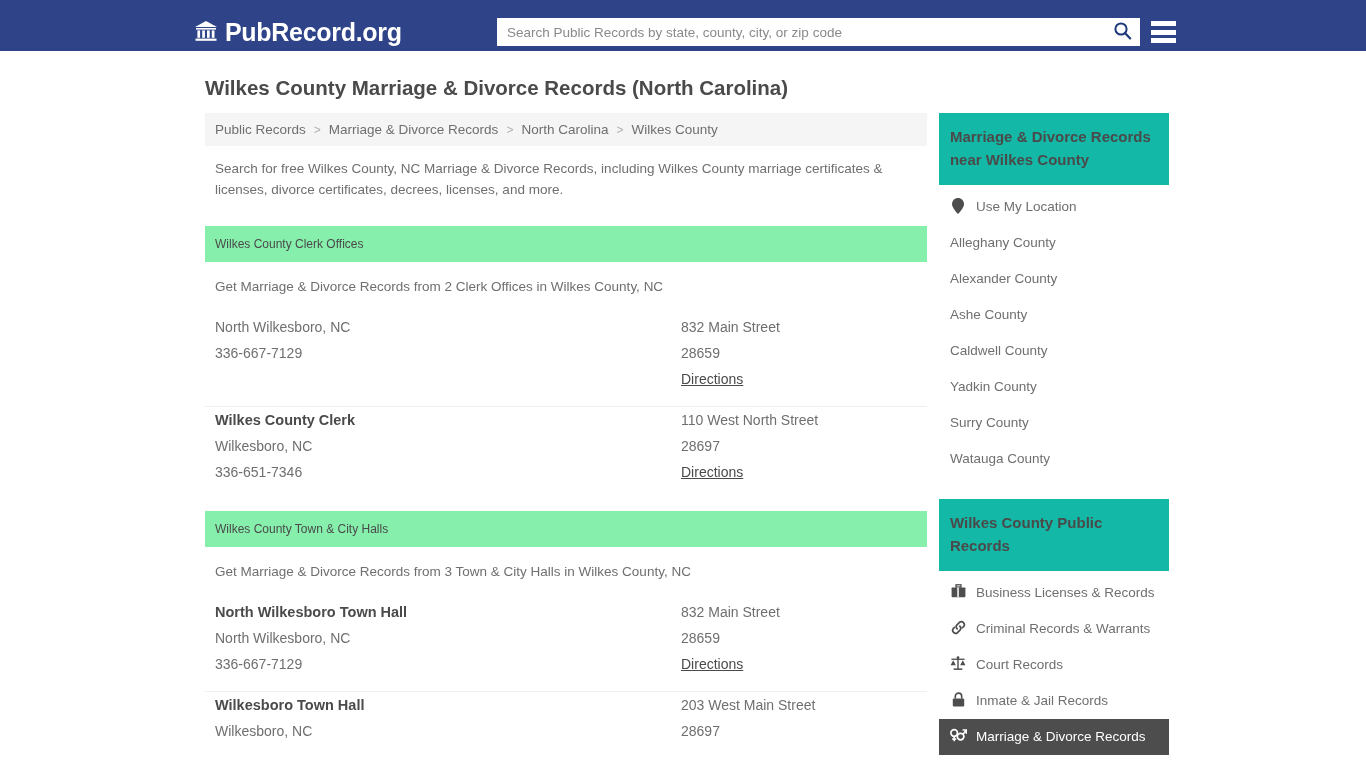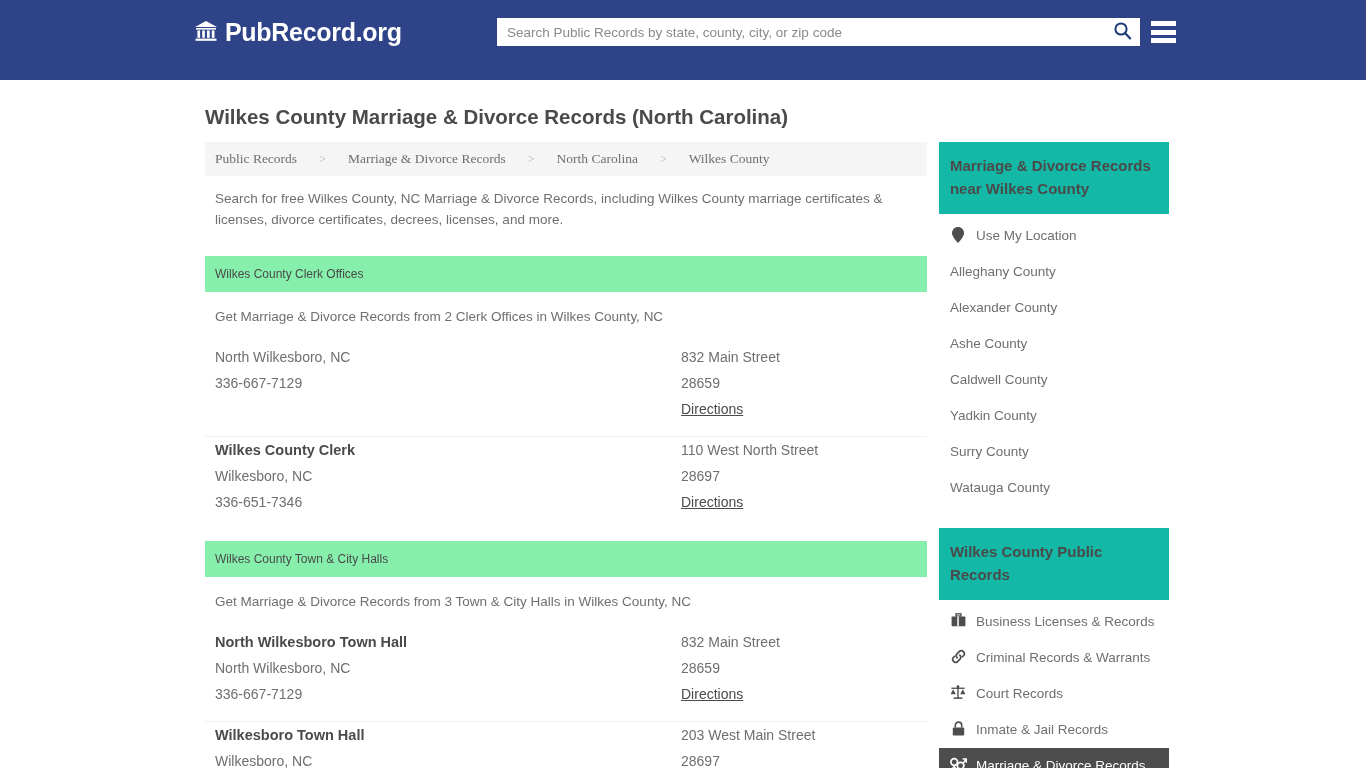--- a/index.html
+++ b/index.html
@@ -5,21 +5,21 @@
   * { box-sizing: border-box; margin: 0; padding: 0; }
   html, body {
     width: 1366px; height: 768px;
     background: #ffffff;
     font-family: "Liberation Sans", sans-serif;
     overflow: hidden;
   }
 
   
   .site-header {
-    height: 80px;
+    height: 51px;
     background: #2e4388;
     display: flex;
     align-items: center;
     position: relative;
   }
   .brand {
     display: flex;
     align-items: center;
     gap: 7px;
     position: absolute;
@@ -113,22 +113,21 @@
 
   
   .breadcrumb {
     background: #f5f5f5;
     padding: 9px 10px;
     font-size: 13.5px;
     color: #6f6f6f;
     display: flex;
     align-items: center;
     flex-wrap: wrap;
-    gap: 14px;
-    font-family: Liberation Serif, serif;
+    gap: 0px;
   }
   .crumb { color: #6f6f6f; text-decoration: none; cursor: pointer; }
   .crumb-sep { color: #b0b0b0; margin: 0 8px; font-size: 12px; }
 
   .intro {
     font-size: 13.5px;
     color: #6f6f6f;
     line-height: 21px;
     padding: 12px 10px 14px 10px;
     max-width: 718px;

